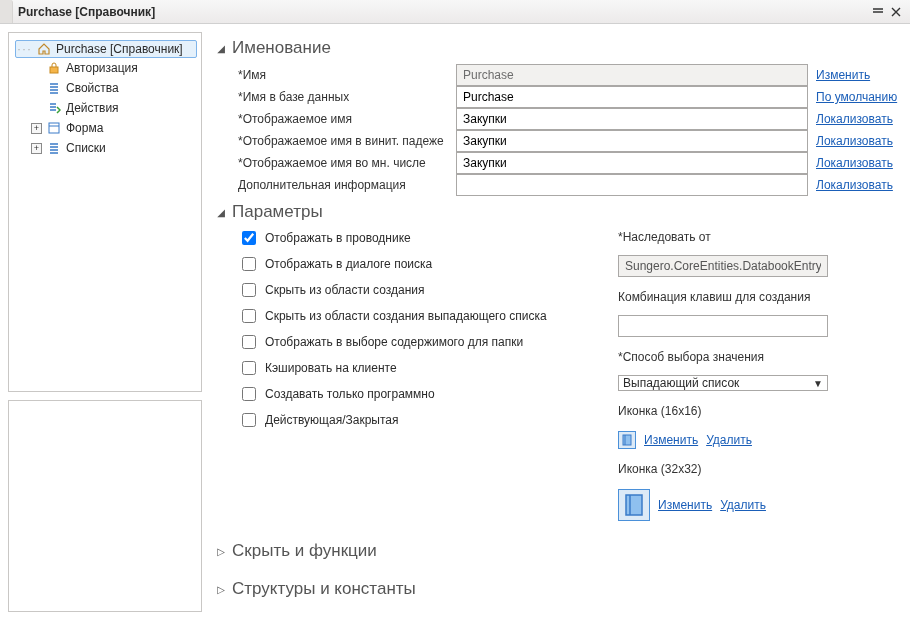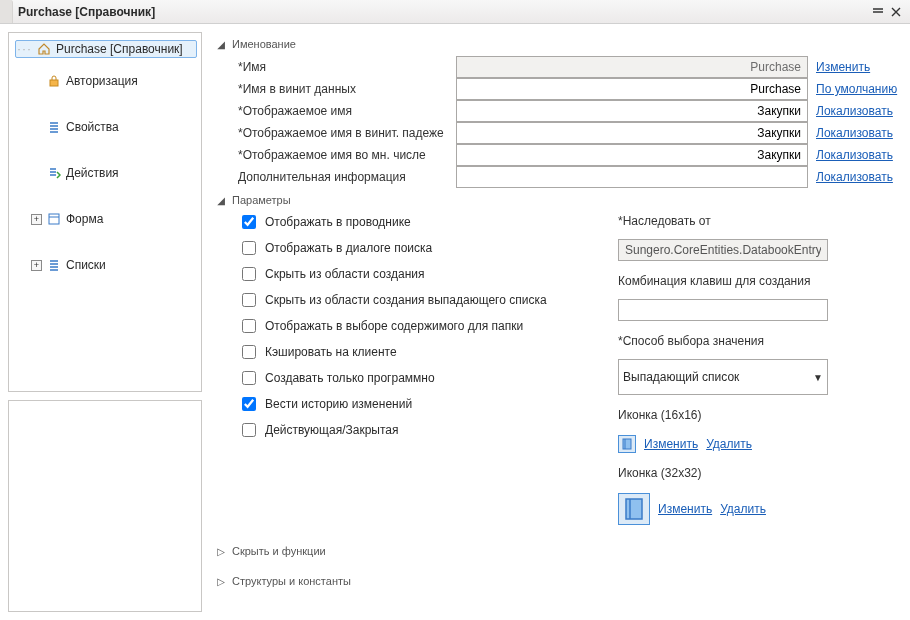--- a/index.html
+++ b/index.html
@@ -43,21 +43,21 @@
     background:#fff;
   }
   .tree-panel { height: 360px; padding: 6px 4px; overflow:auto; }
   .empty-panel { flex:1; min-height: 200px; }
 
   .tree ul { list-style:none; margin:0; padding-left:14px; }
   .tree > ul { padding-left: 2px; }
   .tree li { padding: 1px 0; }
   .tree .row {
     display:flex; align-items:center; gap:4px;
-    padding: 14px 2px; border-radius:2px;
+    padding: 1px 2px; border-radius:2px;
     cursor:pointer;
   }
   .tree .row.selected { background:#e5f1fb; border:1px solid #7eb4ea; padding:0 1px; }
   .tree .exp {
     width:11px; height:11px; display:inline-flex; align-items:center; justify-content:center;
     border:1px solid #8a8a8a; font-size:9px; line-height:9px; color:#333; background:#f6f6f6;
   }
   .tree .exp.none { border:none; background:none; }
   .tree .dots { color:#b0b0b0; letter-spacing:1px; }
   .tree .ticon { width:16px; height:16px; display:inline-flex; align-items:center; justify-content:center; }
@@ -69,43 +69,43 @@
   .rightcol {
     flex:1; padding: 8px 16px 8px 6px;
     overflow:auto;
   }
 
   .section-hdr {
     display:flex; align-items:center; gap:6px;
     color:#555; padding: 6px 0 6px 0; cursor:pointer;
   }
   .section-hdr .tri { font-size:10px; color:#555; width:10px; display:inline-block; text-align:center; }
-  .section-hdr .name { font-size:11px; }
+  .section-hdr .name { font-size:17px; }
 
   .formgrid { padding-left: 22px; }
   .frow { display:grid; grid-template-columns: 210px 352px 1fr; align-items:center; column-gap: 8px; }
   .frow label { color:#333; }
   .frow input[type=text] {
-    height: 22px; padding: 2px 6px; border:1px solid #aaa8a6; background:#fff; font: inherit; text-align: right;
+    height: 22px; padding: 2px 6px; border:1px solid #aaa8a6; background:#fff; font: inherit;
   }
   .frow input[disabled] { background:#f2f1ef; color:#6d6d6d; }
   .link { color:#1a5eb8; text-decoration:underline; cursor:pointer; white-space:nowrap; }
 
   .params { display:flex; gap:40px; padding-left:22px; }
   .params-col { display:flex; flex-direction:column; gap:6px; }
   .params-col.left { width: 340px; }
   .params-col.right { width: 250px; gap: 11px; }
   .chk { display:flex; align-items:center; gap:6px; cursor:pointer; }
   .chk input { width:14px; height:14px; }
 
   .plabel { color:#333; margin-top:2px; }
   .tinput { height:22px; border:1px solid #aaa8a6; padding:2px 6px; font:inherit; width: 210px; }
   .tinput[disabled] { background:#f2f1ef; color:#555; }
   .select {
-    height:36px; border:1px solid #aaa8a6; width:210px; padding:2px 4px;
+    height:16px; border:1px solid #aaa8a6; width:210px; padding:2px 4px;
     display:flex; align-items:center; justify-content:space-between; background:#fff; cursor:pointer;
   }
   .select .caret { font-size:10px; color:#333; }
 
   .iconrow { display:flex; align-items:center; gap:8px; margin-top:2px; }
   .iconbox {
     border:1px solid #4a90d9; background:#dceaf7;
     display:inline-flex; align-items:center; justify-content:center;
   }
   .iconbox.sm { width:18px; height:18px; }
@@ -224,21 +224,21 @@
       </div>
       <div class="formgrid">
 
         <div class="frow">
           <label>*Имя</label>
           <input type="text" disabled="" value="Purchase" style="">
           <span class="link">Изменить</span>
         </div>
 
         <div class="frow">
-          <label>*Имя в винит данных</label>
+          <label>*Имя в базе данных</label>
           <input type="text" value="Purchase" style="">
           <span class="link">По умолчанию</span>
         </div>
 
         <div class="frow">
           <label>*Отображаемое имя</label>
           <input type="text" value="Закупки" style="">
           <span class="link">Локализовать</span>
         </div>
 
@@ -287,24 +287,20 @@
               <input type="checkbox" style="">
               <span>Отображать в выборе содержимого для папки</span>
             </label>
           <label class="chk">
               <input type="checkbox" style="">
               <span>Кэшировать на клиенте</span>
             </label>
           <label class="chk">
               <input type="checkbox" style="">
               <span>Создавать только программно</span>
-            </label>
-          <label class="chk">
-              <input type="checkbox" checked="" style="">
-              <span>Вести историю изменений</span>
             </label>
           <label class="chk">
               <input type="checkbox" style="">
               <span>Действующая/Закрытая</span>
             </label>
         </div>
 
         <div class="params-col right">
           <span class="plabel">*Наследовать от</span>
           <input class="tinput" type="text" disabled="" value="Sungero.CoreEntities.DatabookEntry" style="">

